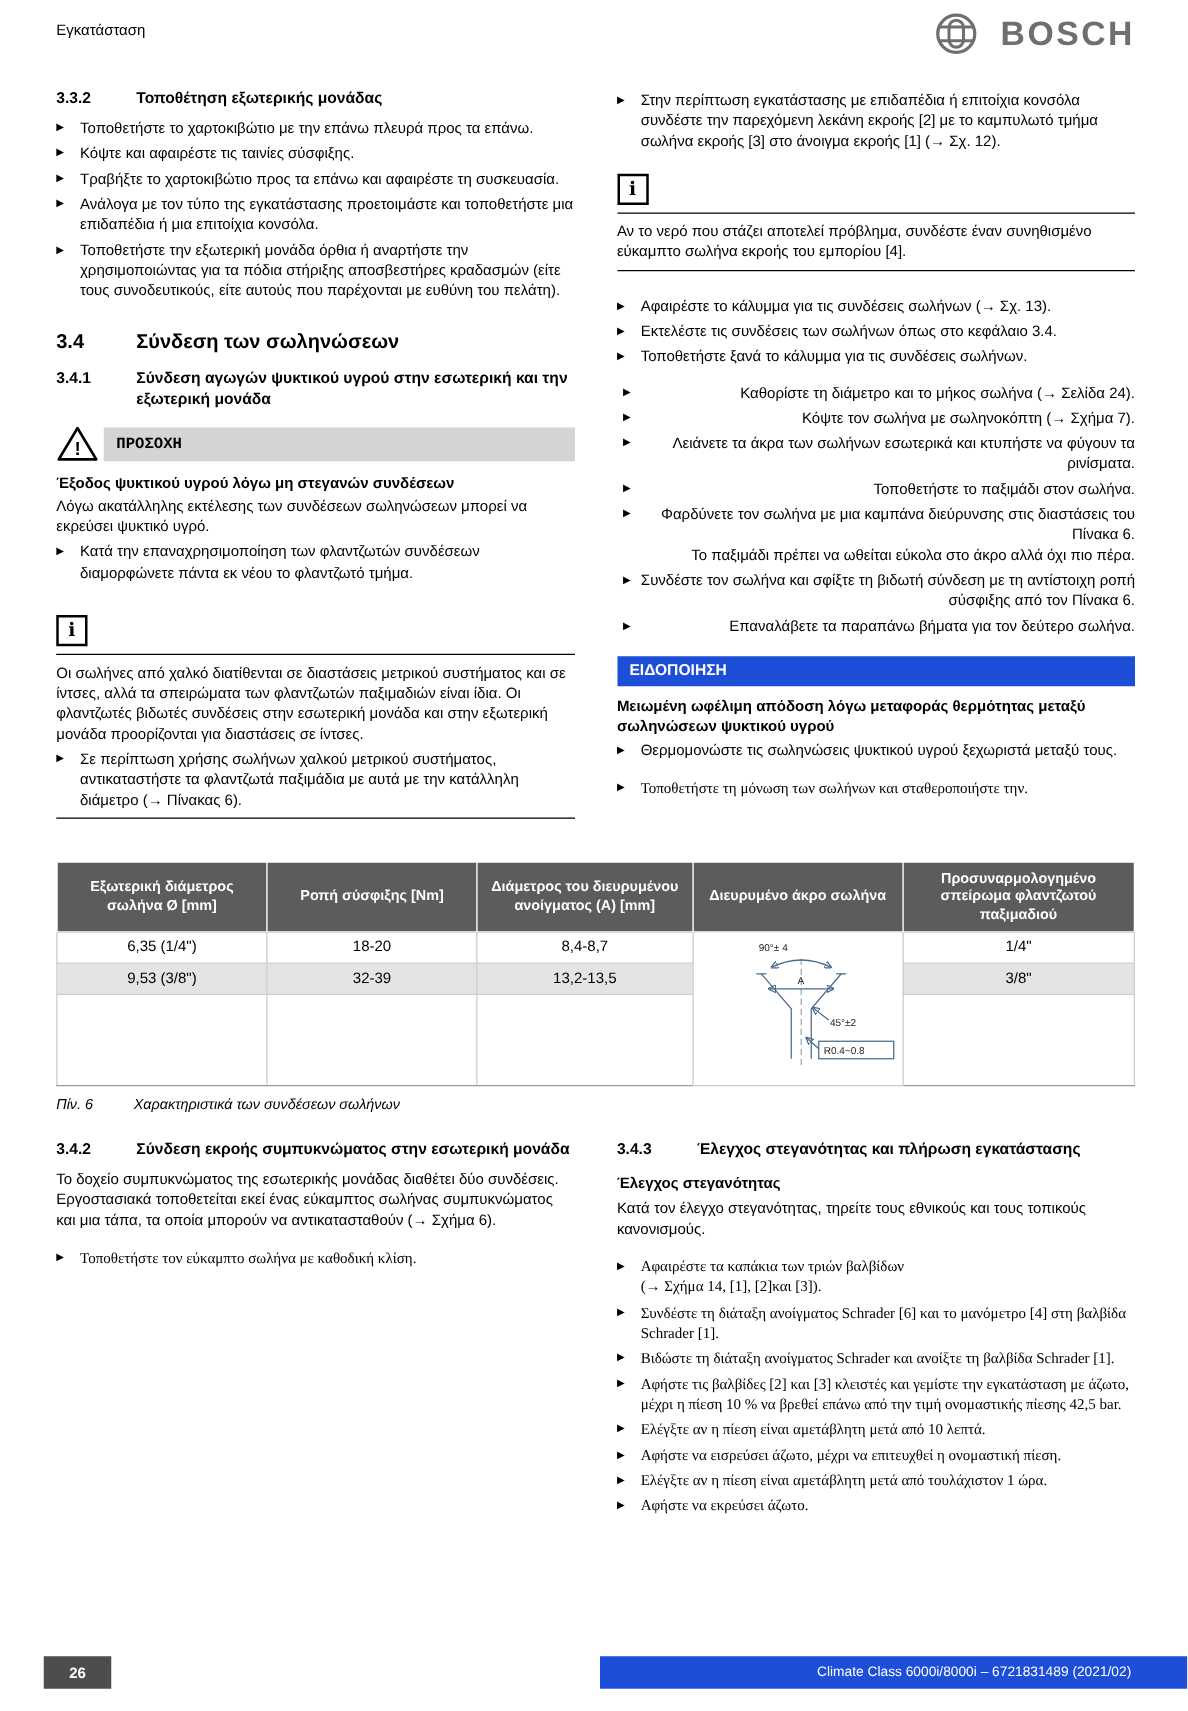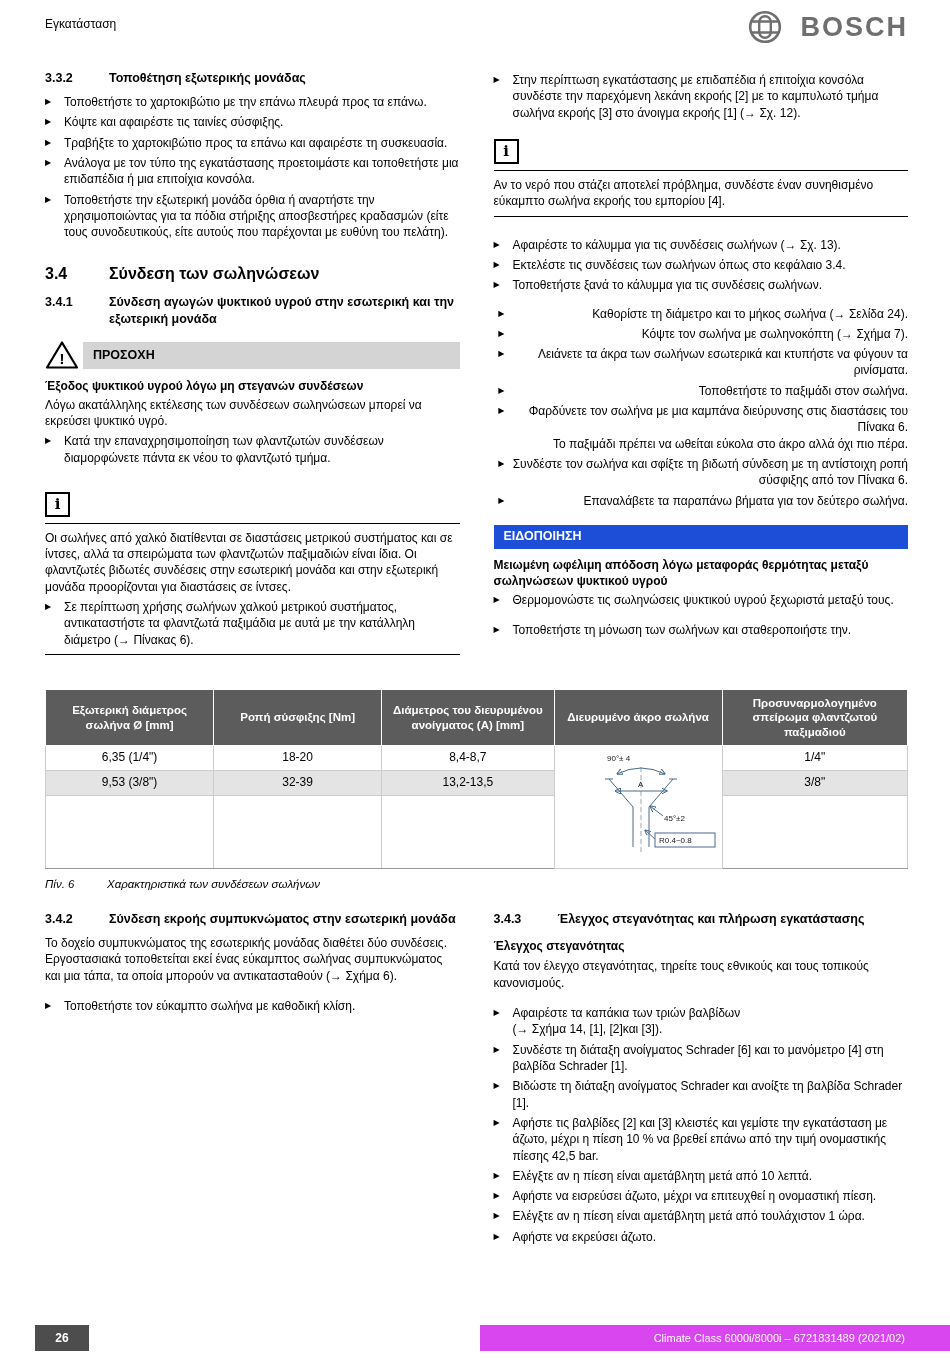--- a/index.html
+++ b/index.html
@@ -25,29 +25,29 @@
   .sec-h .num { width:64px; flex:none; }
   .sec-h .ttl { flex:1; }
   .sec-h.major { font-size:16px; margin-top:22px; margin-bottom:10px; }
   .sec-h.sub2 { margin-top:10px; }
   .subhead { font-weight:bold; margin:10px 0 4px; }
   
   .bullet { display:flex; margin:2px 0 4px; }
   .bullet::before { content:"▶"; font-size:8px; flex:none; width:11px; margin-right:8px; padding-top:3px; }
   .bl-t { flex:1; white-space:pre-line; }
   .mt-group { margin-top:12px;text-align:right; }
-  .mt14 { margin-top:14px; }
+  .mt14 { margin-top:14px;font-family:Liberation Serif, serif; }
   .mt20 { margin-top:20px; }
   p { margin:2px 0 4px; }
   .bold-h { font-weight:bold; margin:6px 0 2px; }
   
   .warn-row { display:flex; align-items:center; margin:12px 0 8px; }
   .warn-tri { flex:none; width:38px; }
   .warn-tri svg { width:34px; height:30px; display:block; }
-  .warn-bar { flex:1; background:#d4d4d4; height:27px; display:flex; align-items:center; padding-left:10px; font-weight:bold; font-size:12.5px; }
+  .warn-bar { flex:1; background:#d4d4d4; height:27px; display:flex; align-items:center; padding-left:10px; font-weight:bold; font-size:12.5px;font-family:Liberation Mono, monospace; }
   
   .infobox { margin-top:26px; }
   .i-icon { width:25px; height:25px; border:2.5px solid #000; display:flex; align-items:center; justify-content:center;
             font-family:"DejaVu Serif", serif; font-weight:bold; font-size:15px; margin-bottom:5px; }
   .rule { border:none; border-top:1.3px solid #000; margin:6px 0; }
   
   .notice { margin-top:16px; }
   .notice-bar { background:#1d4ed8; color:#fff; font-weight:bold; height:24px; display:flex; align-items:center; padding-left:10px; font-size:12.5px; margin-bottom:8px; }
   
   .tablewrap { margin:28px 42px 0 35px; }
@@ -62,21 +62,21 @@
   .caption { display:flex; font-style:italic; font-size:11.5px; margin-top:8px; }
   .cap-l { width:62px; flex:none; }
   .flare line, .flare path { stroke:#4a6b8a; stroke-width:1; fill:none; }
   .flare .center { stroke:#9aa7b2; }
   .flare text { font-size:8px; fill:#1a1a1a; font-family:"Liberation Sans", sans-serif; }
   .flare rect { stroke:#4a6b8a; fill:#fff; }
   
   .footer { position:absolute; left:35px; right:0; bottom:18px; height:26px; display:flex; align-items:stretch; }
   .pg-num { width:54px; background:#4d4d4d; color:#fff; font-weight:bold; font-size:12px; display:flex; align-items:center; justify-content:center; }
   .foot-spacer { flex:1; }
-  .foot-bar { width:470px; background:#d946ef; color:#fff; font-size:11px; display:flex; align-items:center; justify-content:flex-end; padding-right:45px; }
+  .foot-bar { width:470px; background:#1d4ed8; color:#fff; font-size:11px; display:flex; align-items:center; justify-content:flex-end; padding-right:45px; }
 </style>
 </head>
 <body>
 
 <div class="page">
 
   <div class="hdr">
     <span class="hdr-label">Εγκατάσταση</span>
     <div class="brand">
       <svg viewBox="0 0 34 34">

